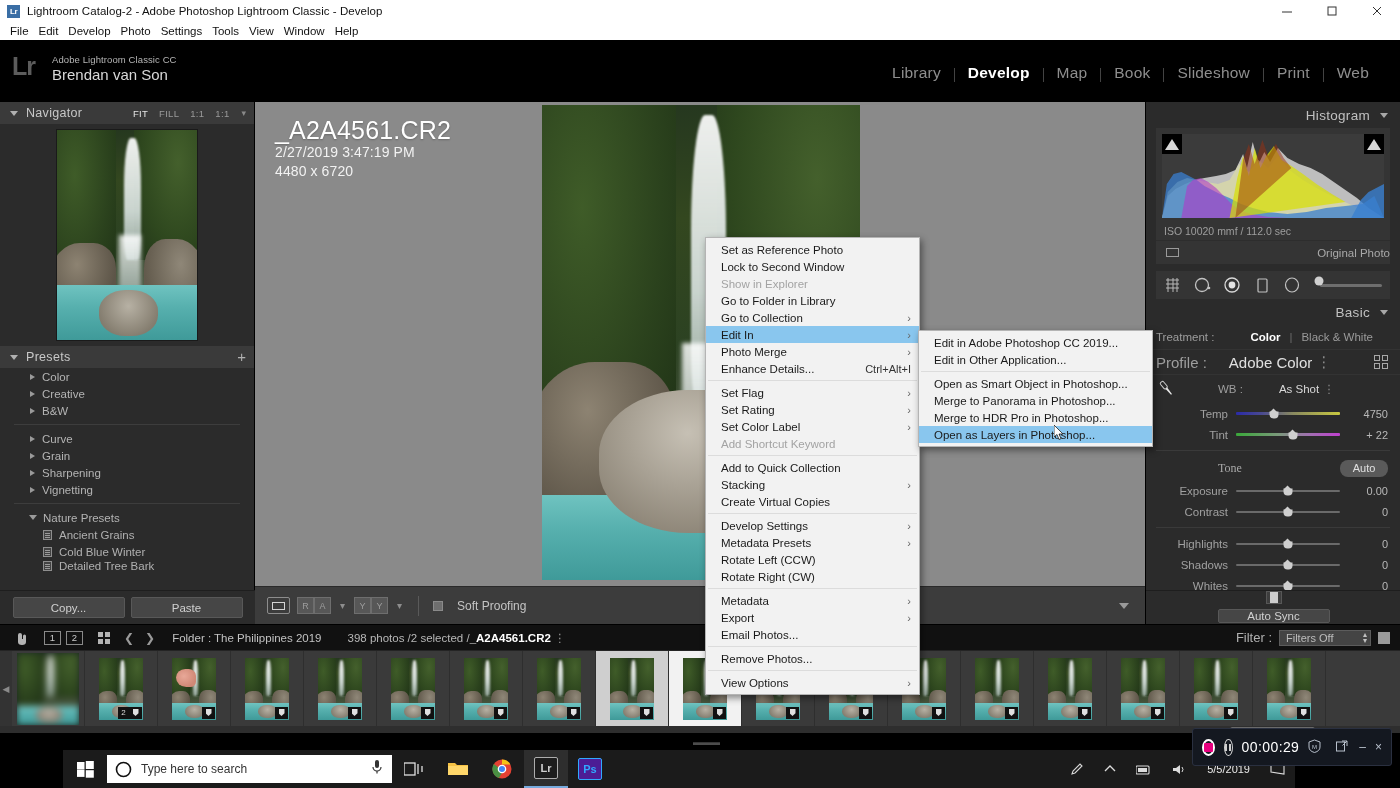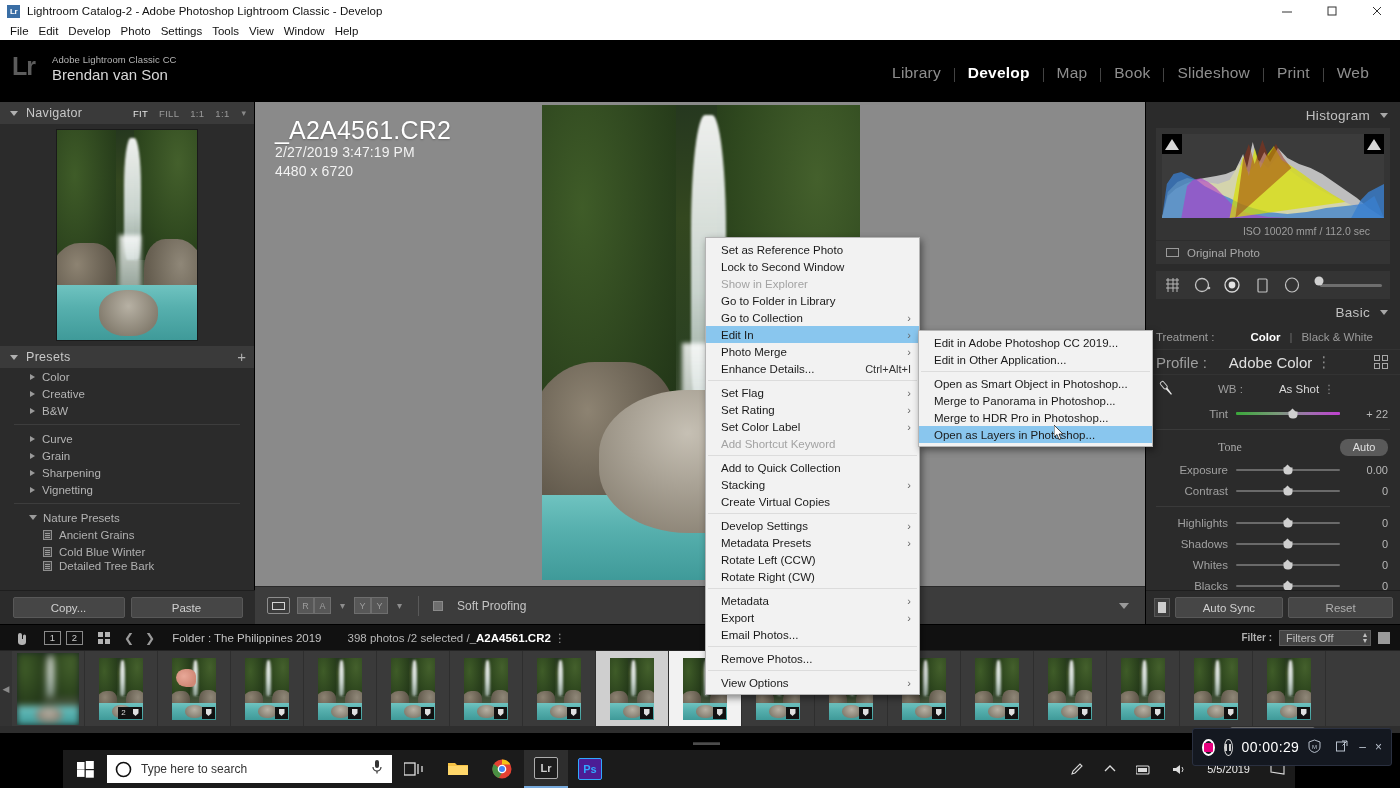--- a/index.html
+++ b/index.html
@@ -217,27 +217,28 @@
     background: #000; display: flex; align-items: center; justify-content: center;
   }
   .clip-tri.l { left: 6px; }
   .clip-tri.r { right: 6px; }
   .clip-tri i {
     width: 0; height: 0; border-left: 7px solid transparent;
     border-right: 7px solid transparent; border-bottom: 11px solid #d8d8d8;
   }
   .hist-exif {
     position: absolute; left: 8px; right: 20px; bottom: 3px;
-    display: flex; justify-content: flex-end;
+    display: flex; justify-content: flex-start;
     font-size: 10.5px; color: #9e9e9e;
   }
   .orig-photo-row {
     margin: 0 10px; height: 24px; background: #343434;
     display: flex; align-items: center; padding-left: 10px;
     border-top: 1px solid #2d2d2d;
+    justify-content: space-between;
   }
   .op-icon {
     width: 13px; height: 9px; border: 1px solid #9a9a9a; margin-right: 8px;
   }
   .op-label { font-size: 11.5px; color: #a8a8a8; }
 
   .tools-row {
     margin: 7px 10px 0 10px; height: 28px; background: #343434;
     display: flex; align-items: center; padding: 0 8px; gap: 13px;
   }
@@ -317,21 +318,21 @@
   .tone-label { color: #a8a8a8; margin-left: 62px; font-family: Liberation Serif, serif; }
   .auto-btn {
     margin-left: auto; width: 48px; height: 17px; border-radius: 8px;
     background: #5a5a5a; color: #e0e0e0; font-size: 11px;
     display: flex; align-items: center; justify-content: center;
   }
 
   .sync-bar {
     position: absolute; bottom: 0; left: 0; width: 255px; height: 34px;
     background: #2b2b2b; display: flex; align-items: center;
-    padding: 0 8px; gap: 5px; border-top: 1px solid #1e1e1e;
+    padding: 0 8px; gap: 5px; border-top: 1px solid #1e1e1e; flex-direction: column;
   }
   .sync-toggle {
     width: 16px; height: 19px; background: #3e3e3e; border: 1px solid #575757;
     display: flex; align-items: center; justify-content: center;
   }
   .sync-toggle i { width: 8px; height: 11px; background: #cdcdcd; display:block; }
   .sync-btn {
     height: 21px; background: #464646; border: 1px solid #585858;
     border-radius: 2px; font-size: 11.5px; color: #d0d0d0;
     display: flex; align-items: center; justify-content: center;
@@ -354,21 +355,21 @@
   .fs-grid {
     display: grid; grid-template-columns: 5px 5px; grid-gap: 2px;
     margin-left: 10px; margin-right: 14px;
   }
   .fs-grid i { width: 5px; height: 5px; background: #b4b4b4; display: block; }
   .fs-arrow { color: #9a9a9a; font-size: 12px; margin-right: 11px; }
   .fs-folder { font-size: 11.5px; color: #c2c2c2; margin-left: 6px; }
   .fs-count { font-size: 11.5px; color: #b8b8b8; margin-left: 26px; }
   .fs-count b { color: #ffffff; font-weight: bold; }
   .fs-filter { margin-left: auto; display: flex; align-items: center; margin-right: 10px; gap: 7px; }
-  .fs-filter .fl { font-size: 10px; color: #b0b0b0; font-weight: bold; }
+  .fs-filter .fl { font-size: 13px; color: #b0b0b0; }
   .fs-select {
     width: 92px; height: 16px; background: #444; border: 1px solid #5c5c5c;
     font-size: 11px; color: #bdbdbd; display: flex; align-items: center;
     padding-left: 6px; position: relative;
   }
   .fs-select .stp {
     position: absolute; right: 3px; font-size: 8px; color: #c0c0c0; line-height: 6px;
   }
   .fs-sq { width: 12px; height: 12px; background: #9a9a9a; }
 
@@ -856,20 +857,29 @@
             <path d="M10 10 L12 10 L11.6 18 L10.4 18 Z" fill="#e8e8e8"></path>
           </g>
             </svg>
         </span>
         <span class="wb-txt">WB :</span>
         <span class="wb-val">As Shot</span>
         <span class="wb-colon">⋮</span>
       </div>
 
       <div class="row">
+        <span class="lbl">Temp</span>
+        <span class="slider-track temp">
+          <span class="knob" style="left:37%">
+              <b></b>
+            </span>
+        </span>
+        <span class="val">4750</span>
+      </div>
+      <div class="row">
         <span class="lbl">Tint</span>
         <span class="slider-track tint">
           <span class="knob" style="left:55%">
               <b></b>
             </span>
         </span>
         <span class="val">+ 22</span>
       </div>
 
       <div class="section-div"></div>

